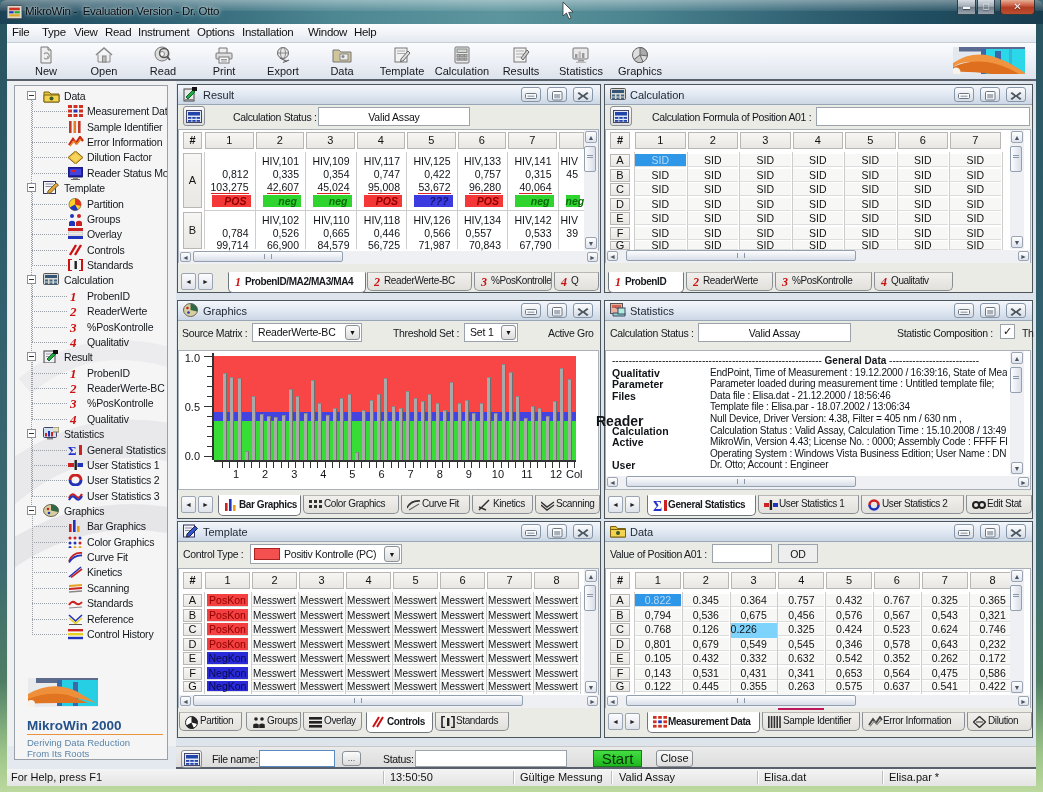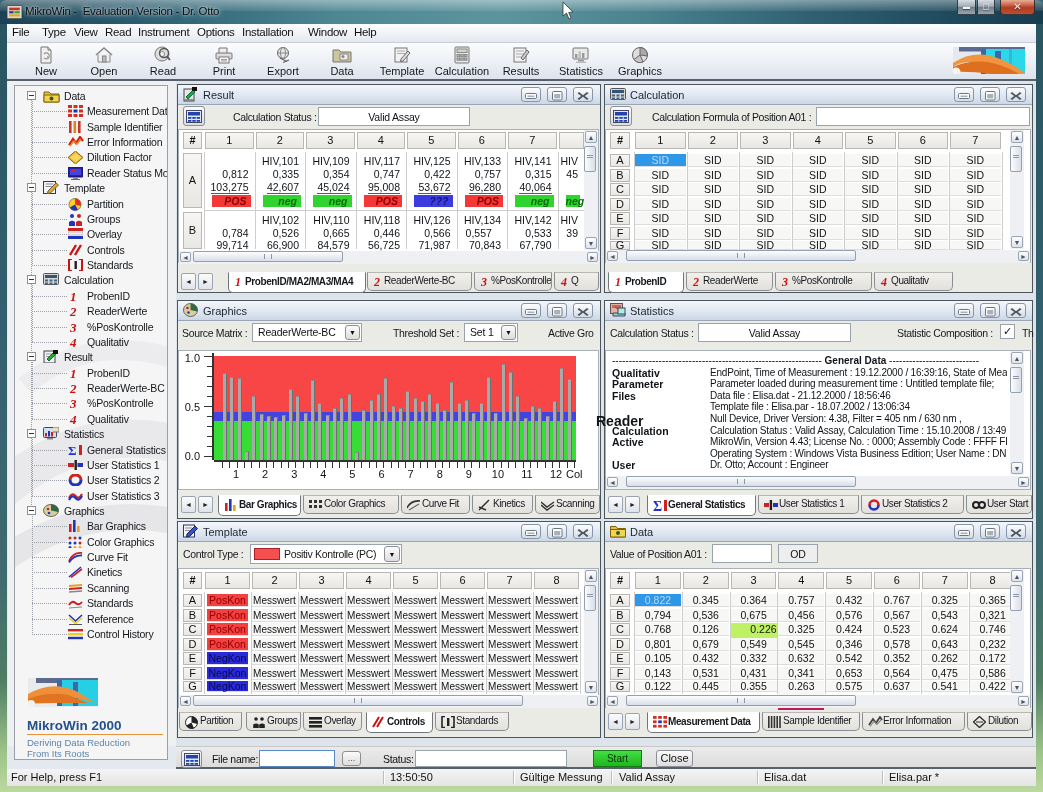--- a/index.html
+++ b/index.html
@@ -1142,21 +1142,21 @@
               <path d="M2.5,6 A4.5,4.5 0 0 1 11.5,6" stroke="#cc2222" stroke-width="2.6" fill="none"></path>
               <path d="M11.5,6 A4.5,4.5 0 0 1 2.5,6" stroke="#2233bb" stroke-width="2.6" fill="none"></path>
             </svg></span>
           <span class="abs" style="left:20px;top:2px;">User Statistics 2</span>
         </div>
 <div class="tab" style="left:790px;top:414px;width:66px;">
           <span class="abs" style="left:5px;top:3px;"><svg width="14" height="12" viewBox="0 0 14 12">
               <circle cx="4" cy="6" r="3" fill="none" stroke="#222" stroke-width="2"></circle>
               <circle cx="10" cy="6" r="3" fill="none" stroke="#222" stroke-width="2"></circle>
             </svg></span>
-          <span class="abs" style="left:20px;top:2px;">User Start</span>
+          <span class="abs" style="left:20px;top:2px;">Edit Stat</span>
         </div>
 <div class="win" style="left:1px;top:440px;width:424px;height:217px;">
 <div class="wtitle">
             <span class="abs" style="left:5px;top:2px;"><svg width="15" height="14" viewBox="0 0 15 14">
                 <rect x="0.5" y="1" width="11" height="12" fill="#f4f4f4" stroke="#336"></rect>
                 <line x1="2" y1="4" x2="9" y2="4" stroke="#88a"></line>
                 <line x1="2" y1="6.5" x2="9" y2="6.5" stroke="#88a"></line>
                 <path d="M4,10 L12,2 L14.5,4.5 L6.5,12.5 L3.5,13 Z" fill="#3355cc" stroke="#224"></path>
               </svg></span>
             <span class="wt">Template</span>
@@ -1369,21 +1369,21 @@
 <div class="cv" style="left:506.8px;top:527.5px;width:46px;height:13px;background:#f7f7f5;color:#111;text-align:center;line-height:13px;border-bottom:1px solid #ddd;">0,536</div>
 <div class="cv" style="left:554.6px;top:527.5px;width:46px;height:13px;background:#f7f7f5;color:#111;text-align:center;line-height:13px;border-bottom:1px solid #ddd;">0,675</div>
 <div class="cv" style="left:602.4px;top:527.5px;width:46px;height:13px;background:#f7f7f5;color:#111;text-align:center;line-height:13px;border-bottom:1px solid #ddd;">0,456</div>
 <div class="cv" style="left:650.2px;top:527.5px;width:46px;height:13px;background:#f7f7f5;color:#111;text-align:center;line-height:13px;border-bottom:1px solid #ddd;">0,576</div>
 <div class="cv" style="left:698.0px;top:527.5px;width:46px;height:13px;background:#f7f7f5;color:#111;text-align:center;line-height:13px;border-bottom:1px solid #ddd;">0,567</div>
 <div class="cv" style="left:745.8px;top:527.5px;width:46px;height:21px;background:#f7f7f5;color:#111;text-align:center;line-height:13px;border-bottom:1px solid #ddd;">0,543</div>
 <div class="cv" style="left:793.6px;top:527.5px;width:46px;height:13px;background:#f7f7f5;color:#111;text-align:center;line-height:13px;border-bottom:1px solid #ddd;">0,321</div>
 <div class="hcell" style="left:434px;top:542px;width:20px;height:13px;line-height:11px;">C</div>
 <div class="cv" style="left:459.0px;top:542px;width:46px;height:13px;background:#f7f7f5;color:#111;text-align:center;line-height:13px;border-bottom:1px solid #ddd;">0.768</div>
 <div class="cv" style="left:506.8px;top:542px;width:46px;height:13px;background:#f7f7f5;color:#111;text-align:center;line-height:13px;border-bottom:1px solid #ddd;">0.126</div>
-<div class="cv" style="left:554.6px;top:542px;width:46px;height:23px;background:#bef264;color:#111;text-align:right;line-height:13px;border-bottom:1px solid #ddd;">0.226</div>
+<div class="cv" style="left:554.6px;top:542px;width:46px;height:23px;background:#7dd3fc;color:#111;text-align:left;line-height:13px;border-bottom:1px solid #ddd;">0.226</div>
 <div class="cv" style="left:602.4px;top:542px;width:46px;height:13px;background:#f7f7f5;color:#111;text-align:center;line-height:13px;border-bottom:1px solid #ddd;">0.325</div>
 <div class="cv" style="left:650.2px;top:542px;width:46px;height:13px;background:#f7f7f5;color:#111;text-align:center;line-height:13px;border-bottom:1px solid #ddd;">0.424</div>
 <div class="cv" style="left:698.0px;top:542px;width:46px;height:13px;background:#f7f7f5;color:#111;text-align:center;line-height:13px;border-bottom:1px solid #ddd;">0.523</div>
 <div class="cv" style="left:745.8px;top:542px;width:46px;height:13px;background:#f7f7f5;color:#111;text-align:center;line-height:13px;border-bottom:1px solid #ddd;">0.624</div>
 <div class="cv" style="left:793.6px;top:542px;width:46px;height:13px;background:#f7f7f5;color:#111;text-align:center;line-height:13px;border-bottom:1px solid #ddd;">0.746</div>
 <div class="hcell" style="left:434px;top:556.5px;width:20px;height:13.0px;line-height:11.0px;">D</div>
 <div class="cv" style="left:459.0px;top:556.5px;width:46px;height:13px;background:#f7f7f5;color:#111;text-align:center;line-height:13px;border-bottom:1px solid #ddd;">0,801</div>
 <div class="cv" style="left:506.8px;top:556.5px;width:46px;height:13px;background:#f7f7f5;color:#111;text-align:center;line-height:13px;border-bottom:1px solid #ddd;">0,679</div>
 <div class="cv" style="left:554.6px;top:556.5px;width:46px;height:13px;background:#f7f7f5;color:#111;text-align:center;line-height:13px;border-bottom:1px solid #ddd;">0,549</div>
 <div class="cv" style="left:602.4px;top:556.5px;width:46px;height:13px;background:#f7f7f5;color:#111;text-align:center;line-height:13px;border-bottom:1px solid #ddd;">0,545</div>
@@ -1488,21 +1488,21 @@
               <rect x="2" y="10" width="3.4" height="1.8"></rect>
               <rect x="6.3" y="10" width="3.4" height="1.8"></rect>
               <rect x="10.6" y="10" width="3.4" height="1.8"></rect>
             </g>
           </svg></div>
 <span class="abs" style="left:36px;top:6px;font-size:10.5px;letter-spacing:-0.3px;">File name:</span>
 <div class="field" style="left:83px;top:3px;width:76px;height:17px;border-color:#5a8ac2;"></div>
 <div class="btn" style="left:166px;top:4px;width:19px;height:15px;line-height:13px;font-size:9px;color:#555;">...</div>
 <span class="abs" style="left:207px;top:6px;font-size:10.5px;letter-spacing:-0.3px;">Status:</span>
 <div class="field" style="left:239px;top:3px;width:152px;height:17px;"></div>
-<div class="abs" style="left:417px;top:3px;width:49px;height:17px;background:linear-gradient(180deg,#44dd44,#1db81d);border:1px solid #1a7a1a;text-align:center;font-size:10px;line-height:16px;color:#083008;">Start</div>
+<div class="abs" style="left:417px;top:3px;width:49px;height:17px;background:linear-gradient(180deg,#44dd44,#1db81d);border:1px solid #1a7a1a;text-align:center;font-size:15px;line-height:16px;color:#083008;">Start</div>
 <div class="btn" style="left:480px;top:3px;width:37px;height:17px;line-height:15px;border-radius:3px;">Close</div>
 </div>
 <div id="statusbar">
  <span class="abs" style="left:4px;top:2px;">For Help, press F1</span>
  <div class="sep" style="left:376px;"></div>
  <span class="abs" style="left:383px;top:2px;">13:50:50</span>
  <div class="sep" style="left:506px;"></div>
  <span class="abs" style="left:513px;top:2px;">Gültige Messung</span>
  <div class="sep" style="left:604px;"></div>
  <span class="abs" style="left:612px;top:2px;">Valid Assay</span>

